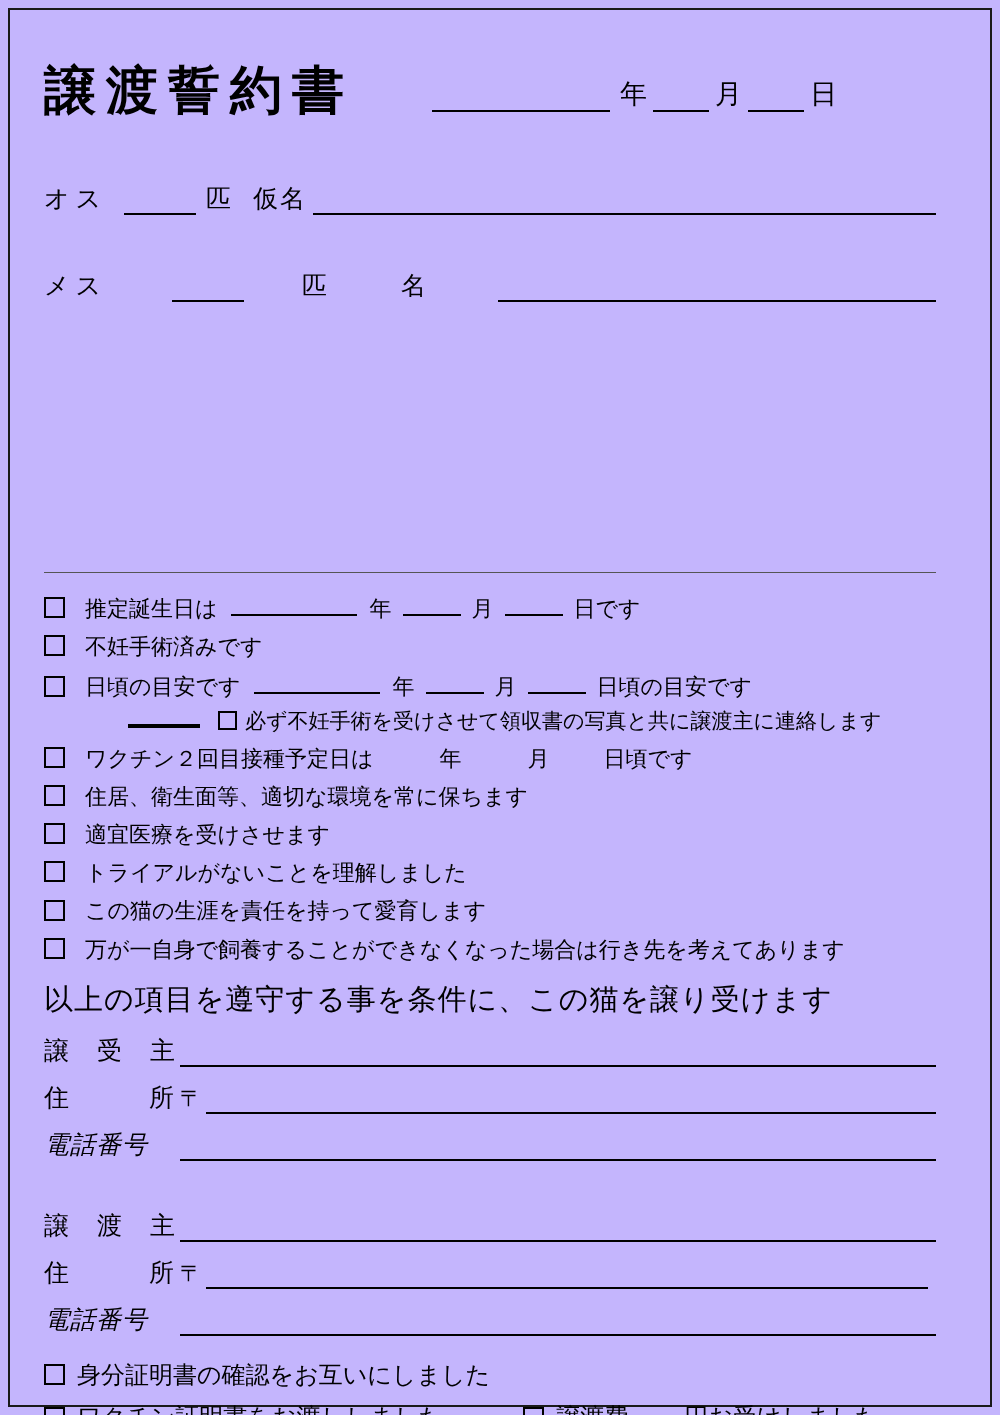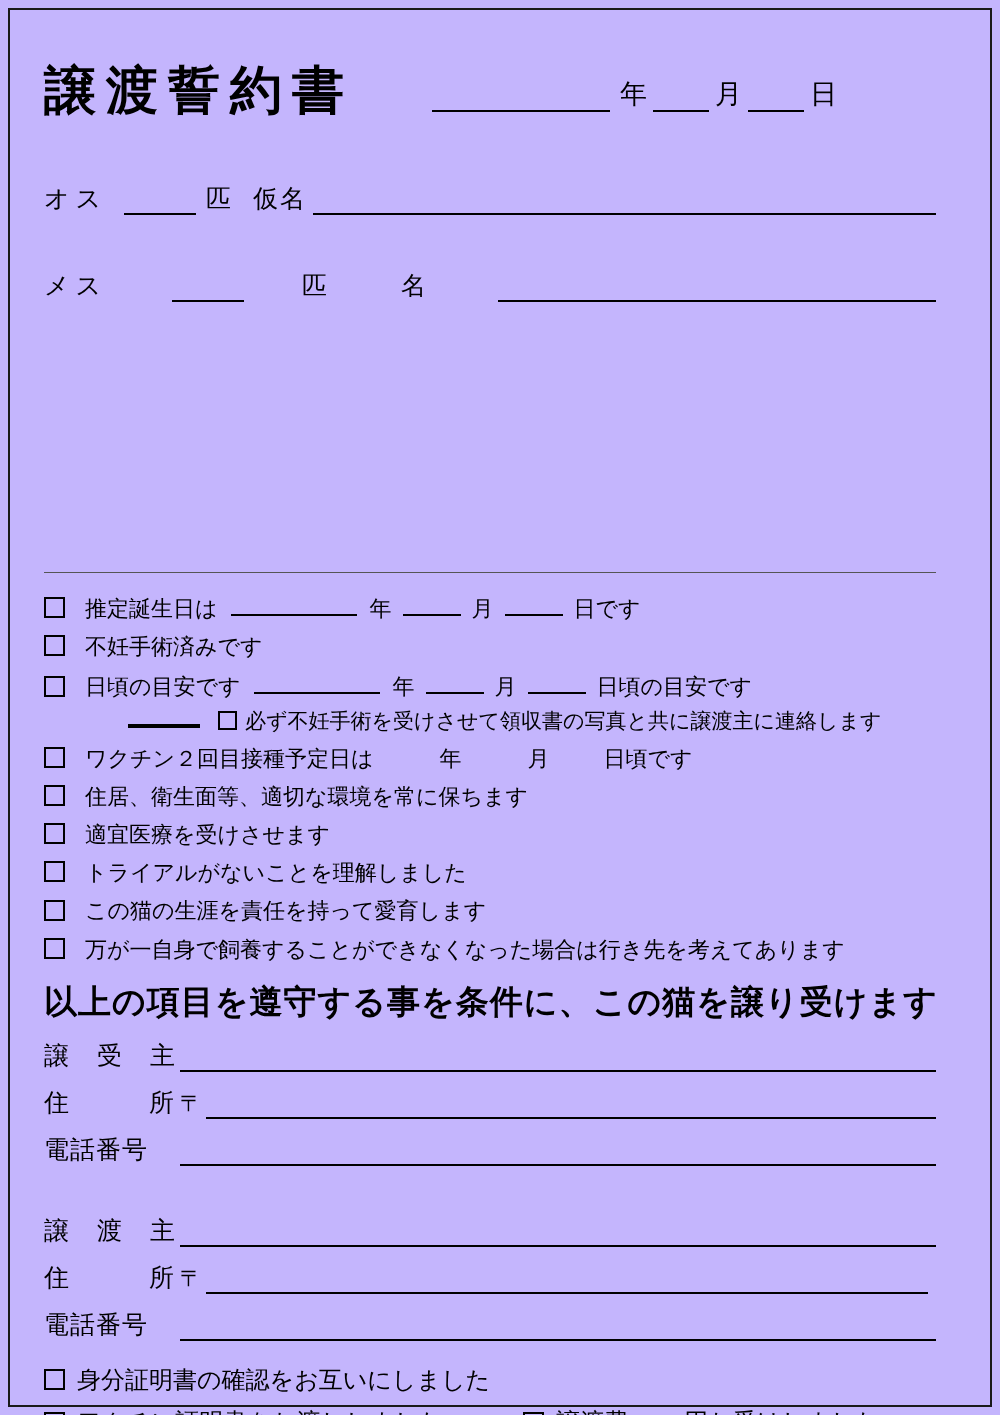--- a/index.html
+++ b/index.html
@@ -182,43 +182,43 @@
     width: 72px;
     border-bottom: 4px solid #000;
     height: 10px;
     margin-right: 18px;
     margin-bottom: 5px;
   }
 
   
   .statement {
     font-family: "DejaVu Serif", "Liberation Serif", serif;
-    font-weight: bold;
-    font-size: 33px;
+    font-weight: normal;
+    font-size: 29px;
     letter-spacing: 1px;
     margin-top: 18px;
     margin-bottom: 1px;
     white-space: nowrap;
   }
 
   
   .sig-block { margin-top: 4px; }
   .sig-row {
     display: flex;
     align-items: flex-end;
     font-size: 25px;
     margin-top: 14px;
     white-space: nowrap;
   }
   .sig-row .lbl {
     width: 136px;
     letter-spacing: 10px;
     flex: 0 0 auto;
   }
-  .sig-row .lbl.tight { letter-spacing: 1px; }
+  .sig-row .lbl.tight { letter-spacing: 1px; font-style: italic; }
   .sig-row .postal { margin-right: 4px; font-size: 22px; }
   .sig-row .fill-line {
     flex: 1;
     border-bottom: 2px solid #000;
     height: 20px;
   }
   .sig-row .fill-line.short { flex: 0 0 722px; }
   .gap-between { height: 34px; }
 
   

